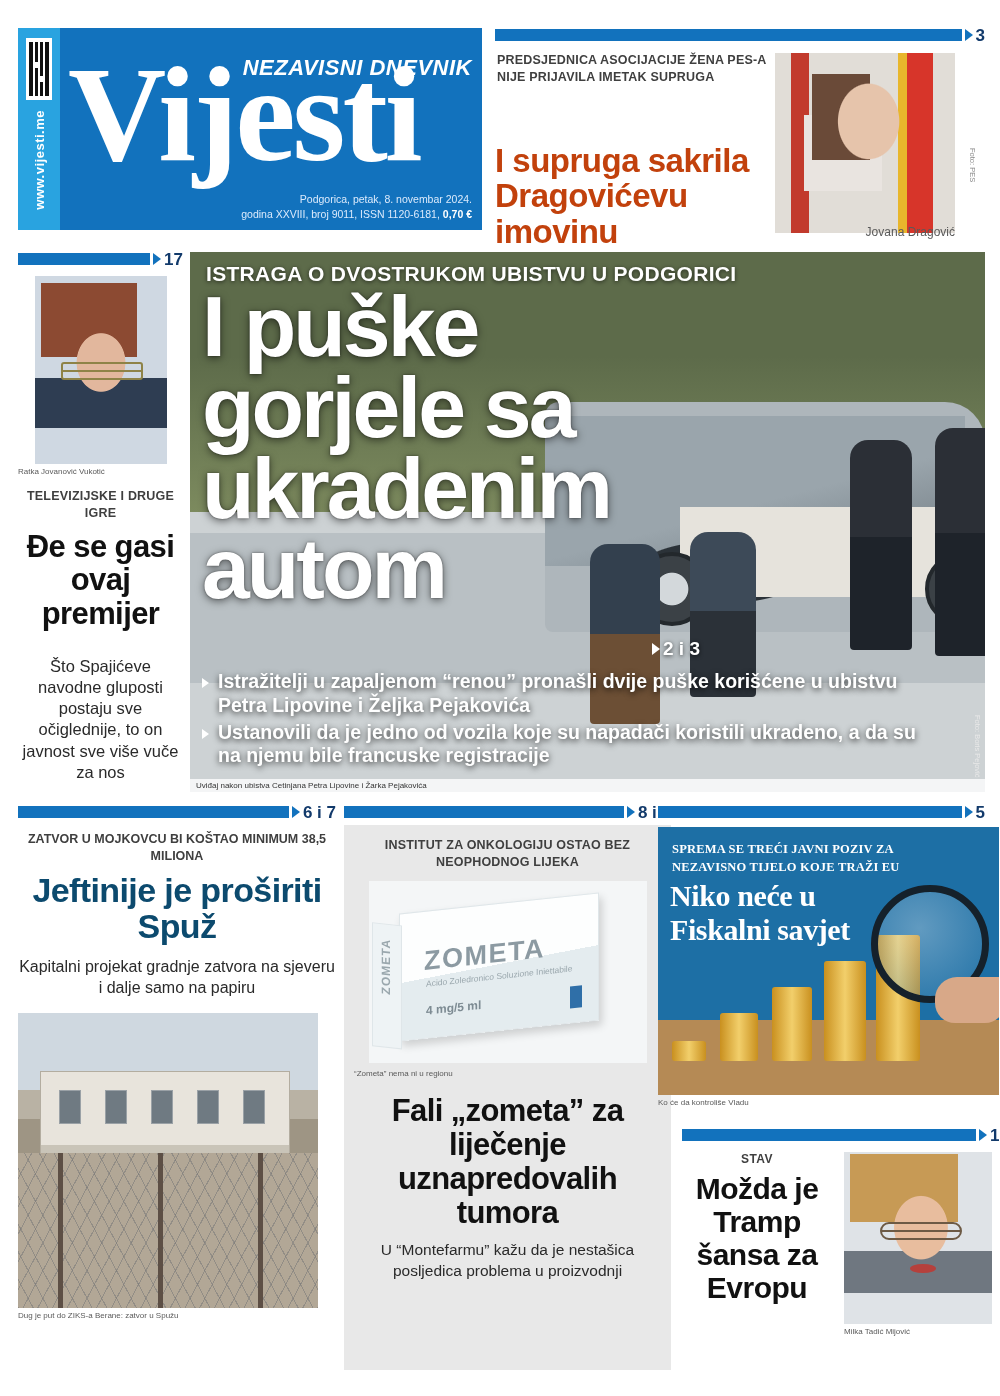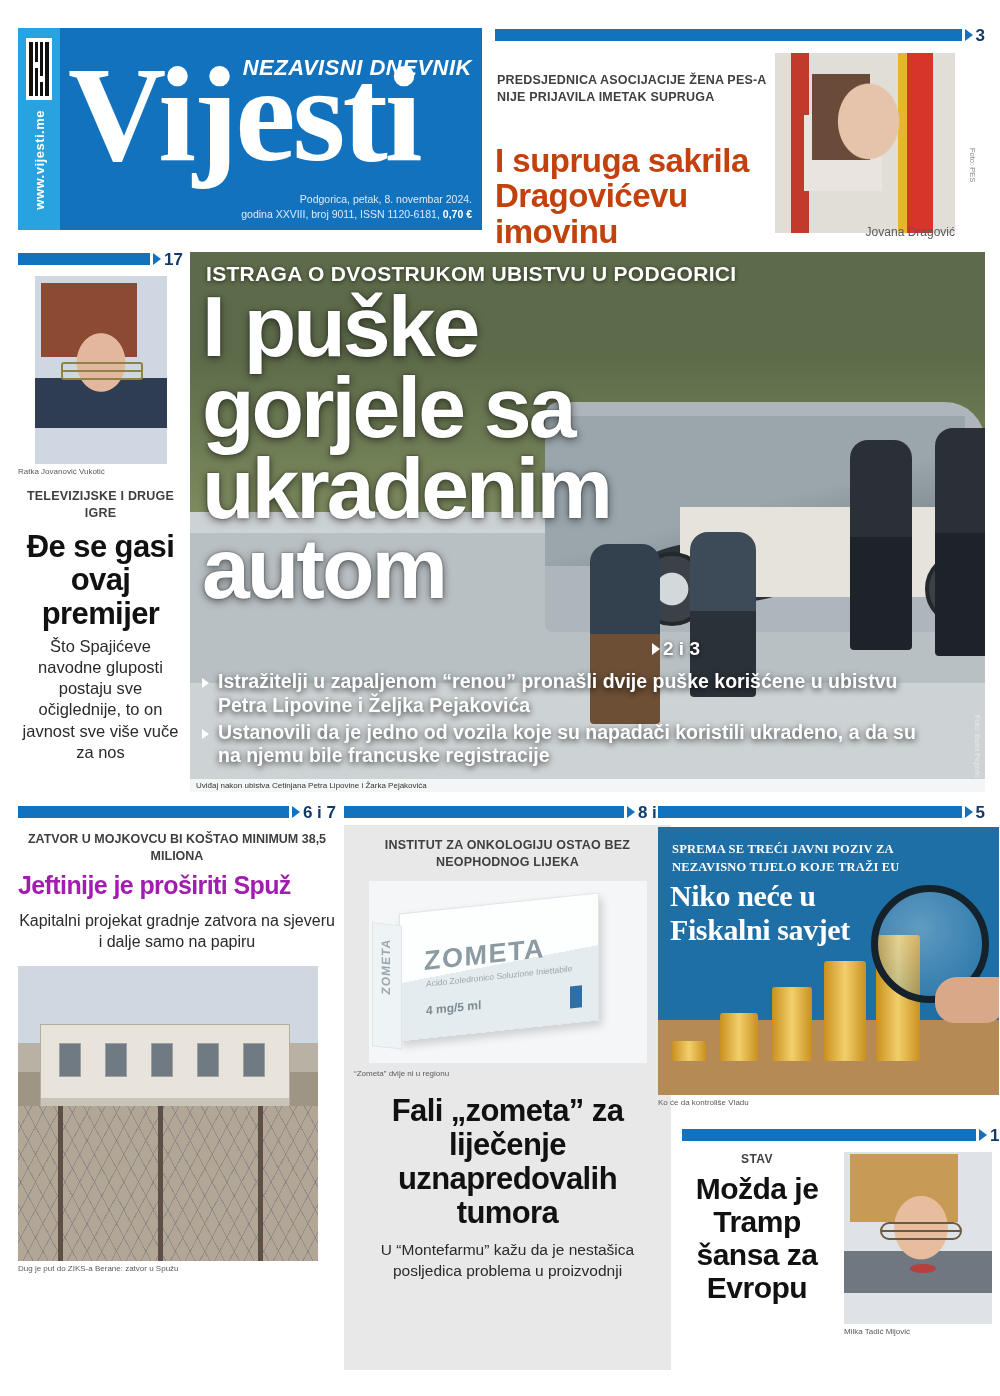--- a/index.html
+++ b/index.html
@@ -63,21 +63,21 @@
   .ptr .tri {
     width: 0; height: 0; border-left: 8px solid #1272bd;
     border-top: 6px solid transparent; border-bottom: 6px solid transparent;
   }
   .ptr .num { color: #123a6b; font-weight: bold; font-size: 17px; line-height: 1; }
 
   
   .top-right { position: absolute; left: 495px; top: 28px; width: 490px; height: 205px; }
   .tr-ptr { position: absolute; left: 0; top: 0; width: 490px; }
   .tr-kicker {
-    position: absolute; left: 2px; top: 44px; width: 290px;
+    position: absolute; left: 2px; top: 24px; width: 290px;
     font-size: 12.5px; font-weight: bold; color: #3f3f3f;
     letter-spacing: .2px; line-height: 1.38;
   }
   .tr-head {
     position: absolute; left: 0; top: 70px; width: 310px;
     font-size: 33px; font-weight: bold; line-height: 1.07; color: #c2410c;
     letter-spacing: -.5px;
     margin-top: 45px;
   }
   .tr-photo {
@@ -118,21 +118,21 @@
   .lc-cap { margin-top: 3px; font-size: 8px; color: #5a5a5a; }
   .lc-kicker {
     margin-top: 12px; text-align: center; font-size: 12.5px; font-weight: bold;
     color: #3f3f3f; line-height: 1.35; letter-spacing: .2px;
   }
   .lc-head {
     margin-top: 8px; text-align: center; font-size: 31px; font-weight: bold;
     line-height: 1.08; color: #111; letter-spacing: -.6px;
   }
   .lc-sub {
-    margin-top: 6px; text-align: center; font-size: 16.5px; color: #2a2a2a;
+    margin-top: 26px; text-align: center; font-size: 16.5px; color: #2a2a2a;
     line-height: 1.28;
   }
 
   
   .lead {
     position: absolute; left: 190px; top: 252px; width: 795px; height: 540px;
     overflow: hidden;
     background:
       linear-gradient(#b9c0c4 0 100%) 0 72%/795px 150px no-repeat,
       linear-gradient(180deg,#5d6b4a 0 40%, #7c8a5e 100%) 0 0/795px 260px no-repeat,
@@ -208,22 +208,22 @@
     writing-mode: vertical-rl; font-size: 7.5px; color: #e9e9e9;
   }
 
   
   .mid-left { position: absolute; left: 18px; top: 805px; width: 318px; }
   .ml-kicker {
     margin-top: 12px; text-align: center; font-size: 12.5px; font-weight: bold;
     color: #3f3f3f; line-height: 1.35;
   }
   .ml-head {
-    margin-top: 7px; text-align: left; font-size: 25px; font-weight: bold;
-    line-height: 1.08; letter-spacing: -.6px; color: #a21caf;
+    margin-top: 7px; text-align: center; font-size: 34px; font-weight: bold;
+    line-height: 1.08; letter-spacing: -.6px; color: #0c4a6e;
   }
   .ml-sub {
     margin-top: 12px; text-align: center; font-size: 16px; color: #2a2a2a;
     line-height: 1.3;
   }
   .ml-photo {
     margin-top: 14px; width: 300px; height: 295px; position: relative; overflow: hidden;
     background:
       linear-gradient(180deg,#cfd8e0 0 26%, #b9b2a4 26% 36%, #9e9584 36% 100%);
   }
@@ -469,21 +469,21 @@
           <div class="zside">
             <span>ZOMETA</span>
           </div>
           <div class="zname">ZOMETA</div>
           <div class="zsub">Acido Zoledronico Soluzione Iniettabile</div>
           <div class="zdose">4 mg/5 ml</div>
           <div class="zmark"></div>
         </div>
       </div>
       <div class="mc-credit">Foto: Vijesti</div>
-      <div class="mc-cap">“Zometa” dvije ni u regionu</div>
+      <div class="mc-cap">“Zometa” nema ni u regionu</div>
       <div class="mc-head">Fali „zometa” za liječenje uznapredovalih tumora</div>
       <div class="mc-sub">U “Montefarmu” kažu da je nestašica posljedica problema u proizvodnji</div>
     </div>
   </div>
 
   <div class="mid-right">
     <div class="ptr">
       <div class="bar"></div>
       <div class="tri"></div>
       <div class="num">5</div>

